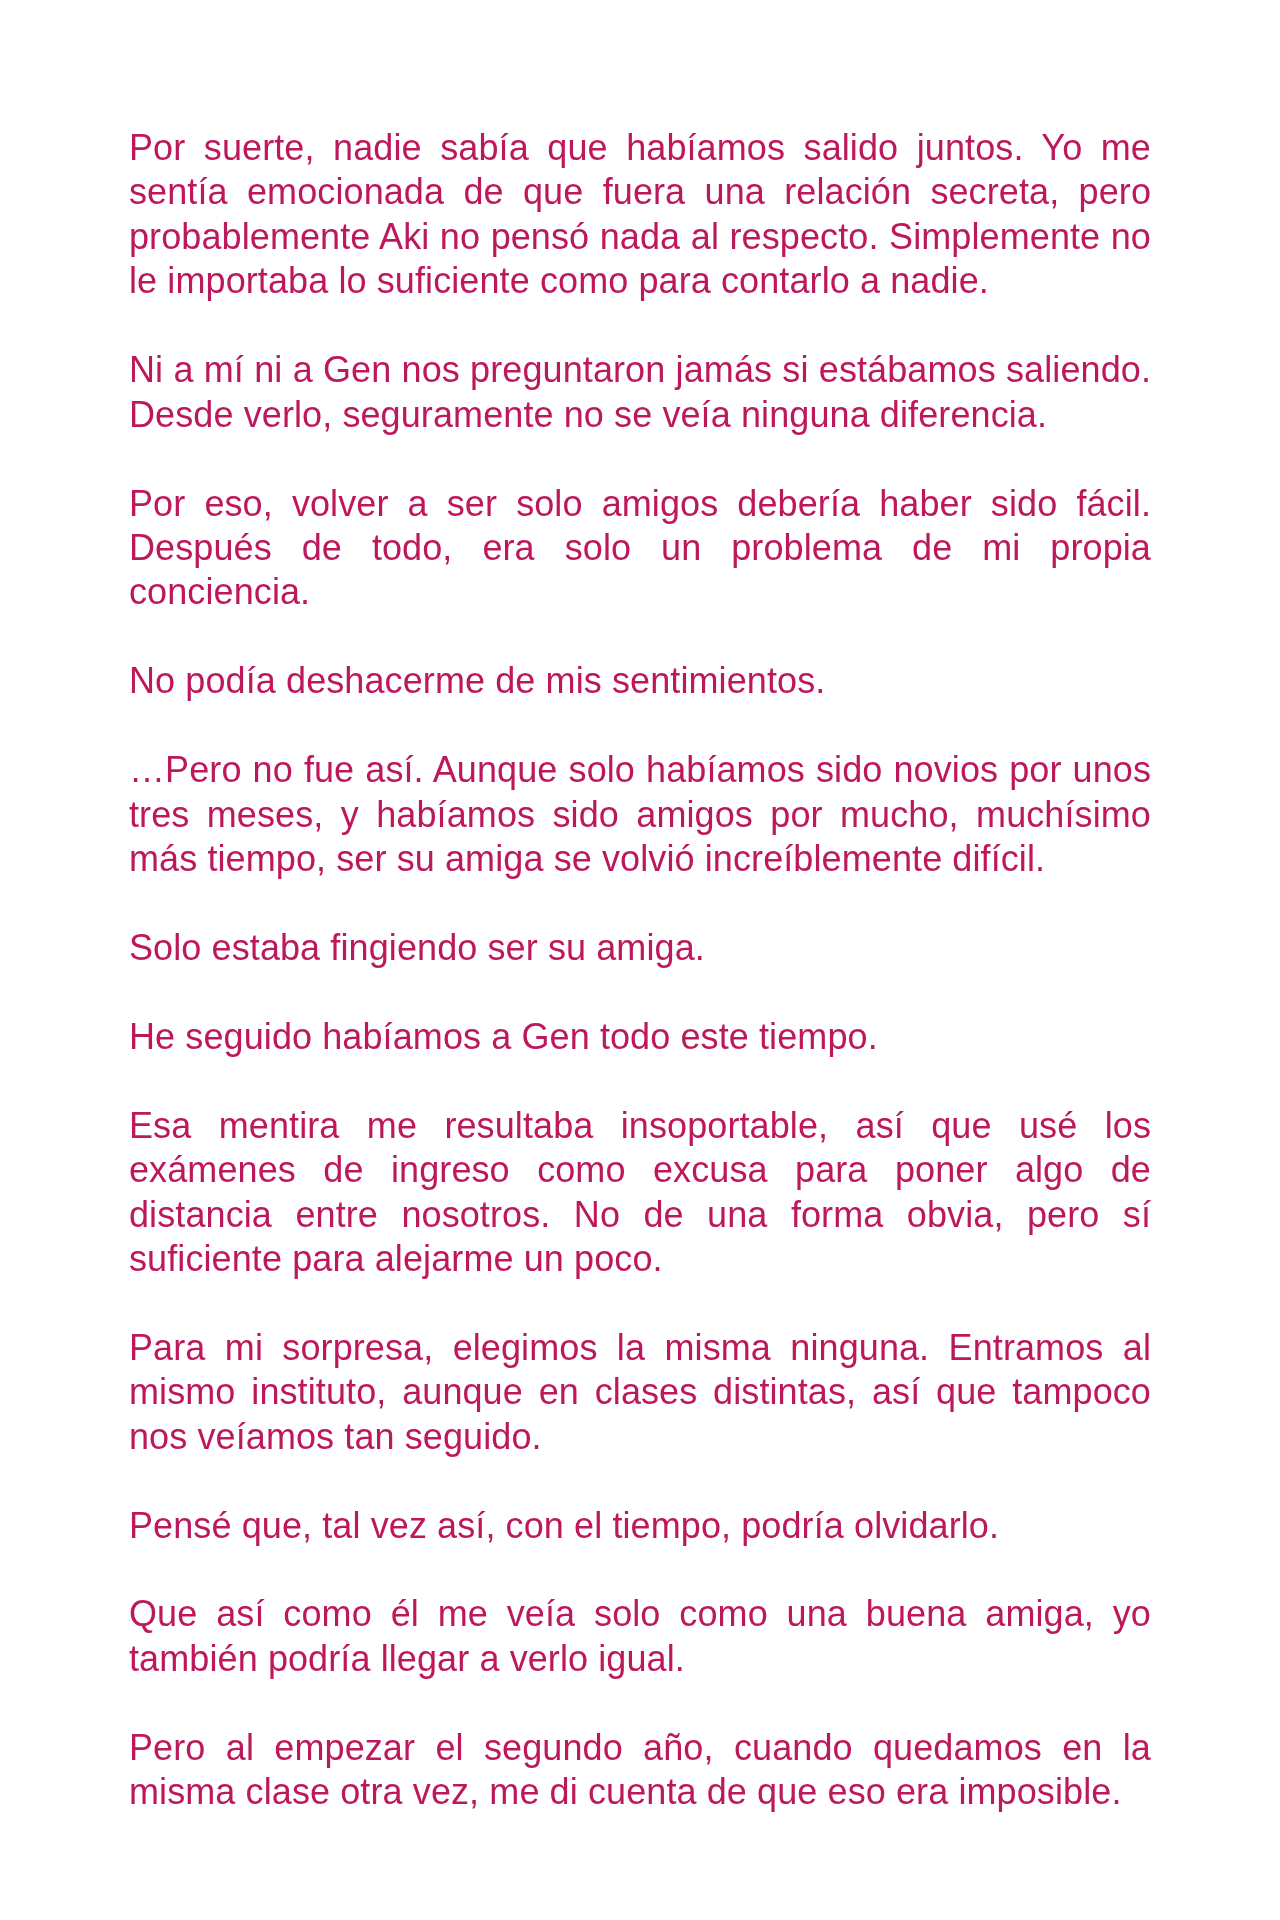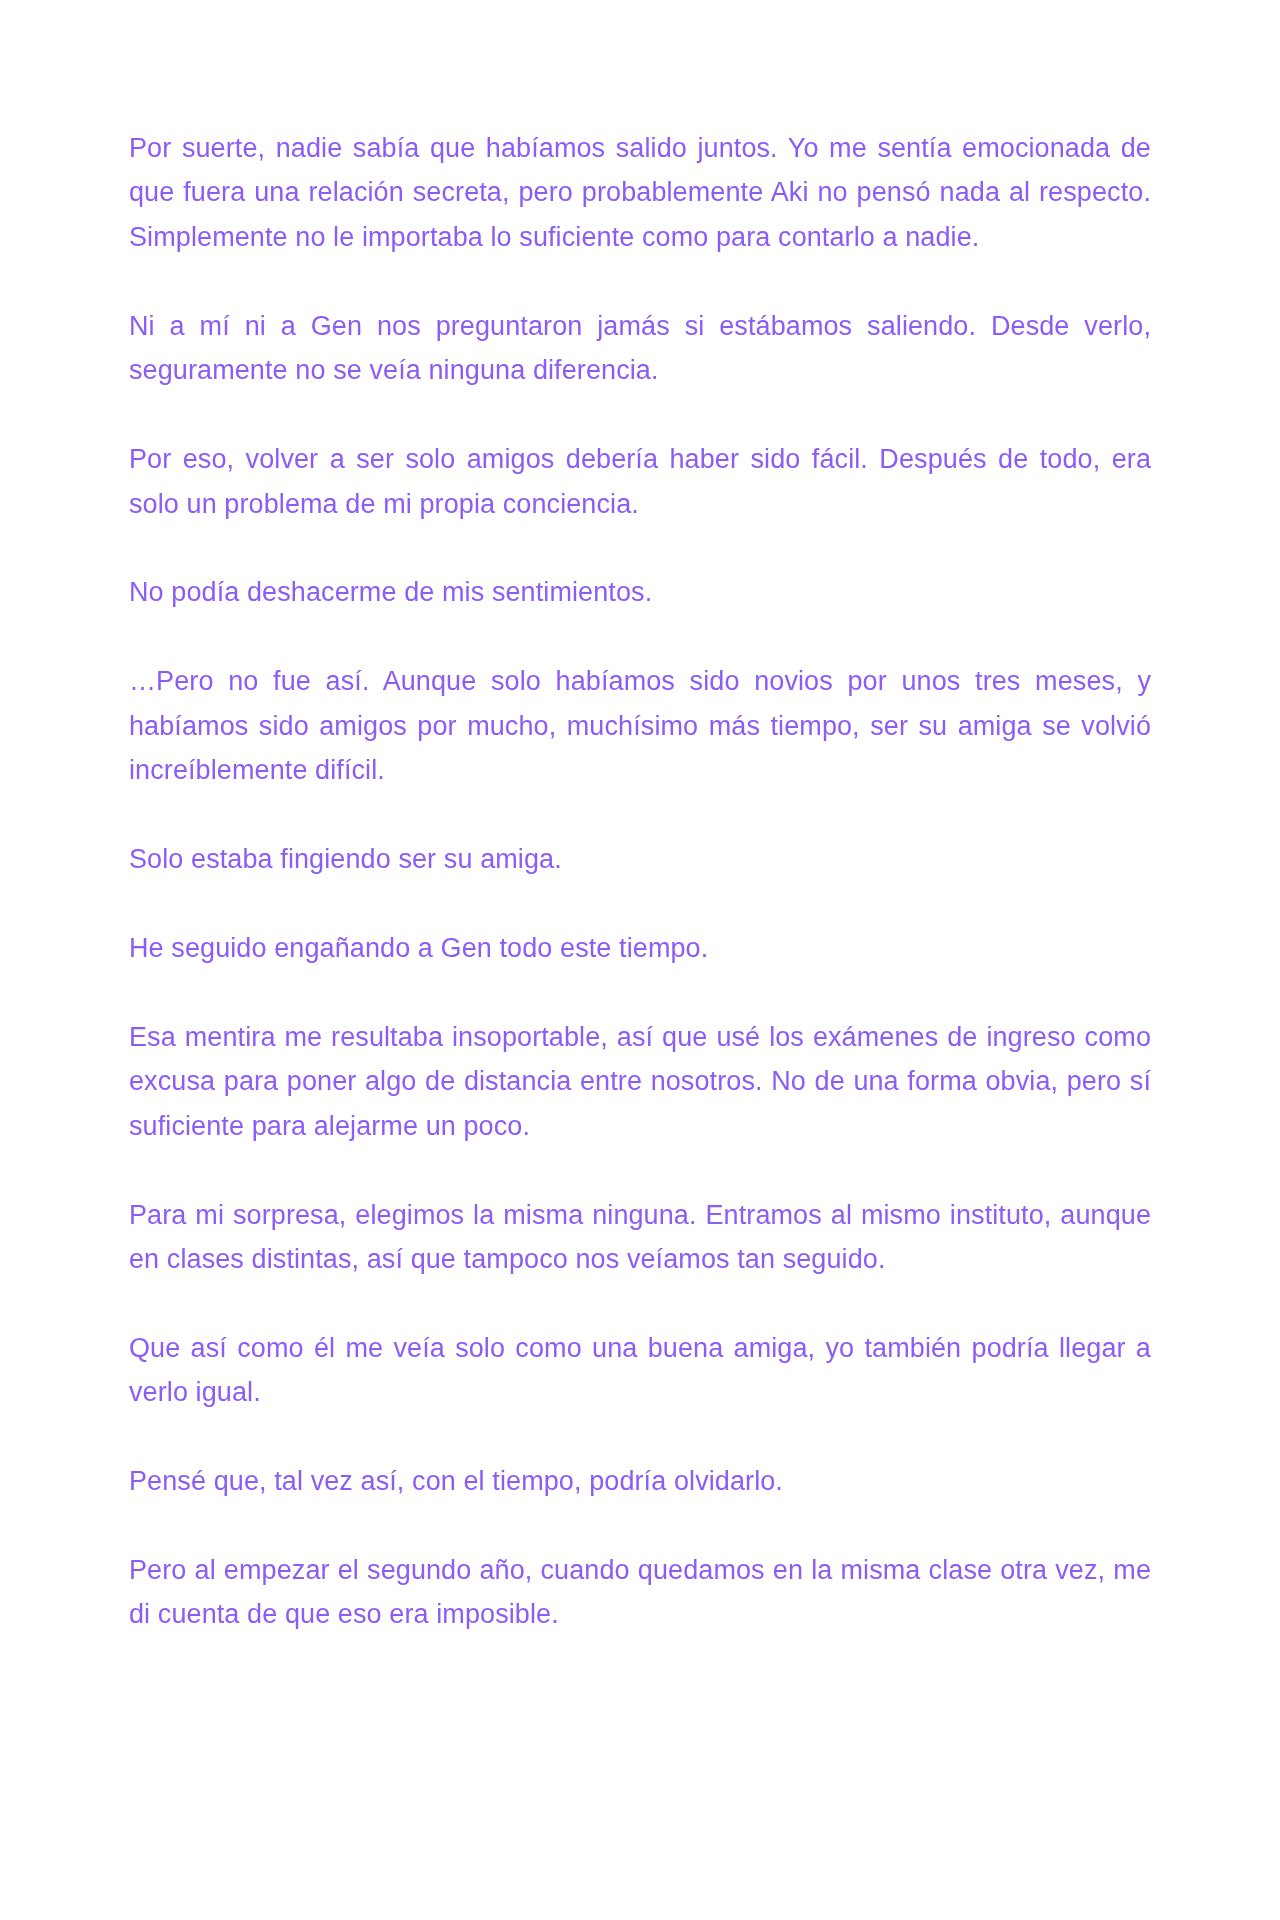--- a/index.html
+++ b/index.html
@@ -20,23 +20,23 @@
       width: 1280px;
       height: 1920px;
       background: #ffffff;
     }
     .text-column {
       position: absolute;
       left: 129px;
       top: 126px;
       width: 1022px;
       font-family: "Liberation Sans", sans-serif;
-      font-size: 27px;
+      font-size: 36px;
       line-height: 44.44px;
-      color: #8b5cf6;
+      color: #be185d;
       text-align: justify;
       letter-spacing: 0.1px;
     }
     .text-column p {
       margin: 0 0 44.44px 0;
       padding: 0;
     }
     .text-column p:last-child {
       margin-bottom: 1px;
     }
@@ -45,20 +45,20 @@
 <body>
 
 <div class="page">
   <div class="text-column">
     <p>Por suerte, nadie sabía que habíamos salido juntos. Yo me sentía emocionada de que fuera una relación secreta, pero probablemente Aki no pensó nada al respecto. Simplemente no le importaba lo suficiente como para contarlo a nadie.</p>
     <p>Ni a mí ni a Gen nos preguntaron jamás si estábamos saliendo. Desde verlo, seguramente no se veía ninguna diferencia.</p>
     <p>Por eso, volver a ser solo amigos debería haber sido fácil. Después de todo, era solo un problema de mi propia conciencia.</p>
     <p>No podía deshacerme de mis sentimientos.</p>
     <p>…Pero no fue así. Aunque solo habíamos sido novios por unos tres meses, y habíamos sido amigos por mucho, muchísimo más tiempo, ser su amiga se volvió increíblemente difícil.</p>
     <p>Solo estaba fingiendo ser su amiga.</p>
-    <p>He seguido engañando a Gen todo este tiempo.</p>
+    <p>He seguido habíamos a Gen todo este tiempo.</p>
     <p>Esa mentira me resultaba insoportable, así que usé los exámenes de ingreso como excusa para poner algo de distancia entre nosotros. No de una forma obvia, pero sí suficiente para alejarme un poco.</p>
     <p>Para mi sorpresa, elegimos la misma ninguna. Entramos al mismo instituto, aunque en clases distintas, así que tampoco nos veíamos tan seguido.</p>
+    <p>Pensé que, tal vez así, con el tiempo, podría olvidarlo.</p>
     <p>Que así como él me veía solo como una buena amiga, yo también podría llegar a verlo igual.</p>
-    <p>Pensé que, tal vez así, con el tiempo, podría olvidarlo.</p>
     <p>Pero al empezar el segundo año, cuando quedamos en la misma clase otra vez, me di cuenta de que eso era imposible.</p>
   </div>
 </div>
 
 </body></html>

